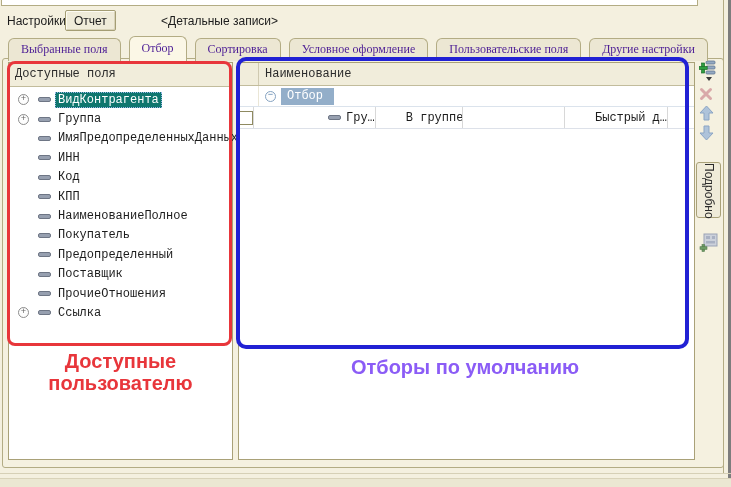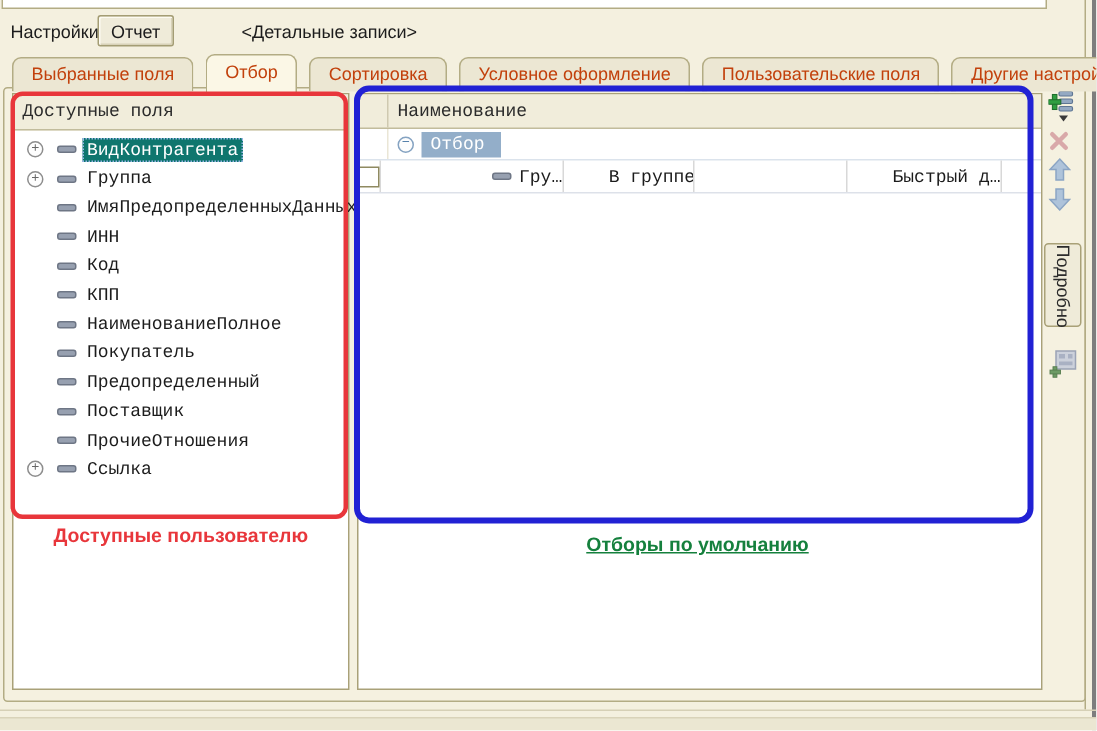--- a/index.html
+++ b/index.html
@@ -22,21 +22,21 @@
     font:12px "Liberation Sans",sans-serif;color:#1c1c1c;
     box-shadow:inset 1px 1px 0 #fdfbf2, inset -1px -1px 0 #d8d2b8;
   }
   #variant-text{left:117px;top:14px;color:#1c1c1c;margin-left:44px;}
 
   
   #tabs{left:8px;top:38px;display:flex;gap:8px;height:22px;z-index:3;}
   .tab{
     padding:3px 12px 0 12px;height:19px;background:#ece7d3;
     border:1px solid #b3ac84;border-bottom:none;border-radius:6px 6px 0 0;
-    color:#c2410c;white-space:nowrap;
+    color:#4c1d95;white-space:nowrap;font-family:Liberation Serif, serif;
   }
   .tab.active{background:#fbf7e6;margin-top:-2px;height:23px;padding-top:4px;position:relative;z-index:4;}
 
   
   #group-box{left:2px;top:58px;width:720px;height:408px;background:#f5f1e0;
     border:1px solid #b3ac84;border-radius:3px;}
   #right-tan-line{left:723px;top:0;width:1px;height:473px;background:#b3ac84;}
   #right-dark-strip{left:728px;top:0;width:3px;height:487px;background:#7d7d7d;}
   #bottom-line{left:0;top:473px;width:731px;height:1px;background:#d6d0b6;}
   #bottom-strip{left:0;top:478px;width:731px;height:9px;background:#ebe7d2;border-top:1px solid #d9d3b9;}
@@ -94,21 +94,21 @@
     writing-mode:vertical-rl;text-align:center;line-height:23px;
     font:12px "Liberation Sans",sans-serif;color:#2b2b2b;padding:0;
   }
   #add-arrow{left:706px;top:77px;width:0;height:0;
     border-left:3px solid transparent;border-right:3px solid transparent;border-top:4px solid #3a3a3a;}
 
   
   #red-box{left:7px;top:61px;width:219px;height:279px;border:3px solid #e8363b;border-radius:8px;z-index:5;}
   #blue-box{left:236px;top:57px;width:445px;height:284px;border:4px solid #2121d4;border-radius:10px;z-index:5;}
   .anno-label{
-    z-index:6;font-weight:bold;font-size:13px;line-height:1.12;text-align:center;
+    z-index:6;font-weight:bold;font-size:20px;line-height:1.12;text-align:center;
     text-shadow:-2px -2px 0 #fff,2px -2px 0 #fff,-2px 2px 0 #fff,2px 2px 0 #fff,
                 -2px 0 0 #fff,2px 0 0 #fff,0 -2px 0 #fff,0 2px 0 #fff;
   }
   #anno-left{left:18px;top:350px;width:205px;}
   #anno-right{left:325px;top:356px;width:280px;}
 </style>
 </head>
 <body>
 
 <div id="page">
@@ -257,15 +257,15 @@
       <rect x="13" y="3" width="3" height="3" fill="#a9b1c3"></rect>
       <rect x="7" y="8" width="9" height="2.5" fill="#a9b1c3"></rect>
       <rect x="3" y="11.5" width="2.6" height="7" fill="#6d9b65" stroke="#557c4e" stroke-width="0.6"></rect>
       <rect x="1" y="13.7" width="7" height="2.6" fill="#6d9b65" stroke="#557c4e" stroke-width="0.6"></rect>
     </svg>
   </div>
 
   <div class="abs" id="red-box" style="border-color: rgb(232, 54, 59);"></div>
   <div class="abs" id="blue-box" style="border-color: rgb(33, 33, 212);"></div>
   <div class="abs anno-label" id="anno-left" style="color: rgb(232, 54, 59);">Доступные пользователю</div>
-  <div class="abs anno-label" id="anno-right" style="color: #15803d; text-decoration: underline;">Отборы по умолчанию</div>
+  <div class="abs anno-label" id="anno-right" style="color: #8b5cf6;">Отборы по умолчанию</div>
 
 </div>
 
 </body></html>

